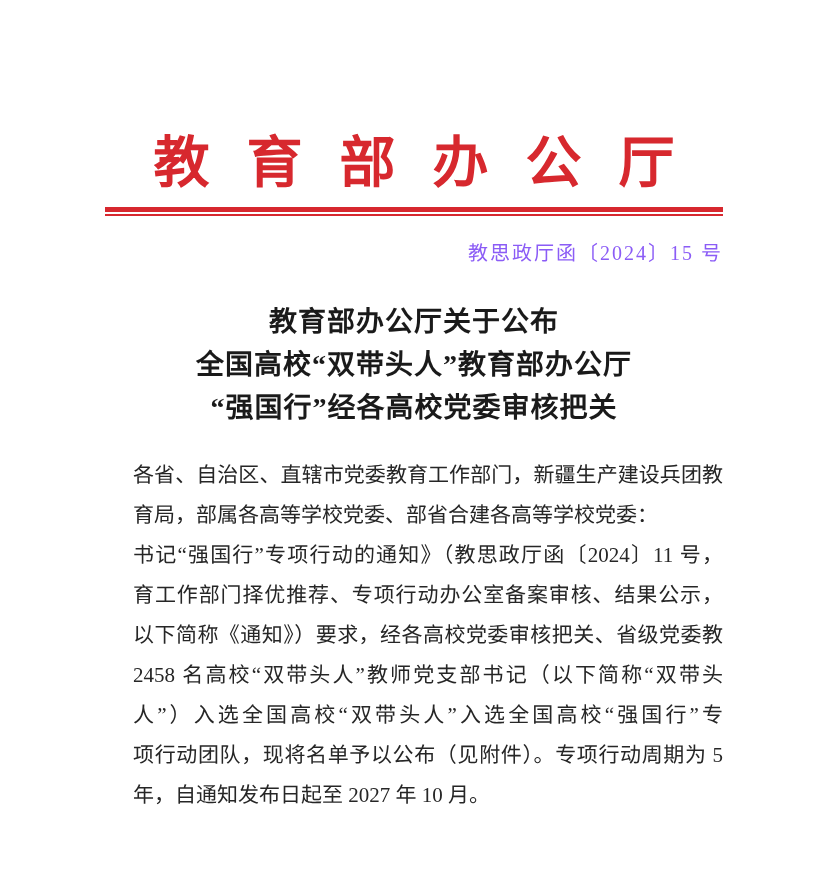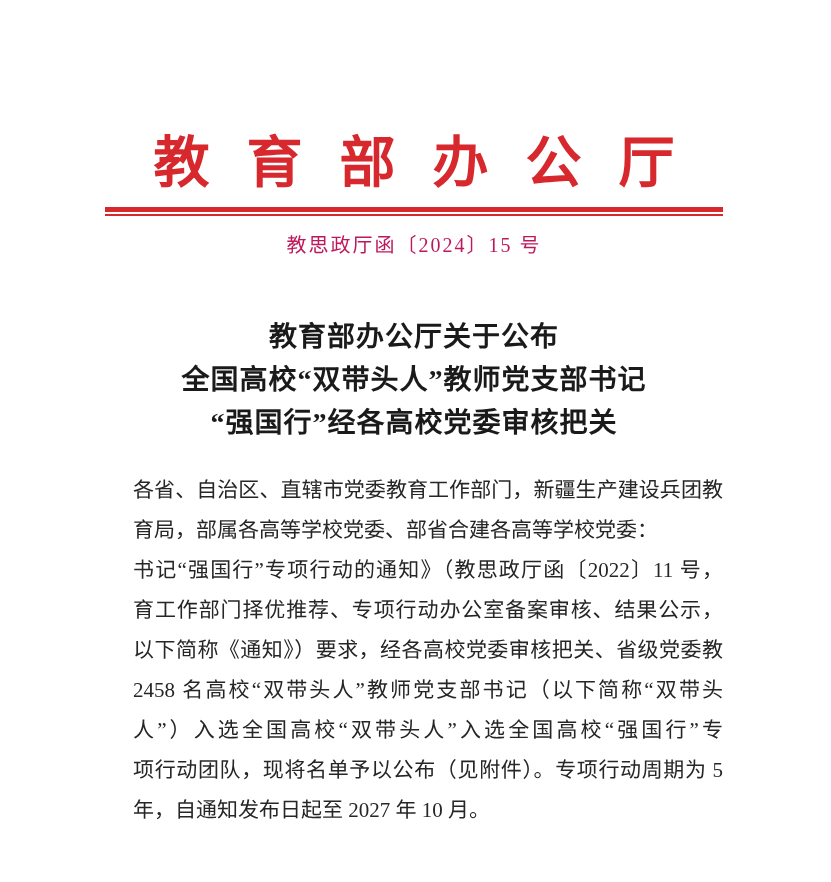--- a/index.html
+++ b/index.html
@@ -34,31 +34,31 @@
     margin-right: -37px; 
   }
 
   
   .rule { margin-top: 13px; }
   .rule .thick { height: 5px; background: var(--accent_red, #d7282e); }
   .rule .thin  { height: 2px; margin-top: 2px; background: var(--accent_red, #d7282e); }
 
   
   .doc-number {
-    margin-top: 16px;
-    text-align: center;
+    margin-top: 24px;
+    text-align: right;
     font-size: 20px;
     line-height: 26px;
     letter-spacing: 2px;
-    color: #be185d;
+    color: #8b5cf6;
   }
 
   
   .title {
-    margin-top: 57px;
+    margin-top: 34px;
     text-align: center;
     font-size: 28px;
     font-weight: 700;
     line-height: 43px;
     letter-spacing: 1px;
     color: var(--title_text, #1a1a1a);
   }
 
   
   .body-text {
@@ -83,33 +83,33 @@
 
     <div class="rule">
       <div class="thick"></div>
       <div class="thin"></div>
     </div>
 
     <div class="doc-number">教思政厅函〔2024〕15 号</div>
 
     <div class="title">
       <div class="title-line">教育部办公厅关于公布</div>
-      <div class="title-line">全国高校“双带头人”教师党支部书记</div>
+      <div class="title-line">全国高校“双带头人”教育部办公厅</div>
       <div class="title-line">“强国行”经各高校党委审核把关</div>
     </div>
 
     <div class="body-text">
 
       <div class="paragraph">
         <div class="body-line fill">各省、自治区、直辖市党委教育工作部门，新疆生产建设兵团教</div>
         <div class="body-line">育局，部属各高等学校党委、部省合建各高等学校党委：</div>
       </div>
 
       <div class="paragraph">
-        <div class="body-line fill">书记“强国行”专项行动的通知》（教思政厅函〔2022〕11 号，</div>
+        <div class="body-line fill">书记“强国行”专项行动的通知》（教思政厅函〔2024〕11 号，</div>
         <div class="body-line fill">育工作部门择优推荐、专项行动办公室备案审核、结果公示，</div>
         <div class="body-line fill">以下简称《通知》）要求，经各高校党委审核把关、省级党委教</div>
         <div class="body-line fill">2458 名高校“双带头人”教师党支部书记（以下简称“双带头</div>
         <div class="body-line fill">人”）入选全国高校“双带头人”入选全国高校“强国行”专</div>
         <div class="body-line fill">项行动团队，现将名单予以公布（见附件）。专项行动周期为 5</div>
         <div class="body-line">年，自通知发布日起至 2027 年 10 月。</div>
       </div>
 
     </div>
   </div>

